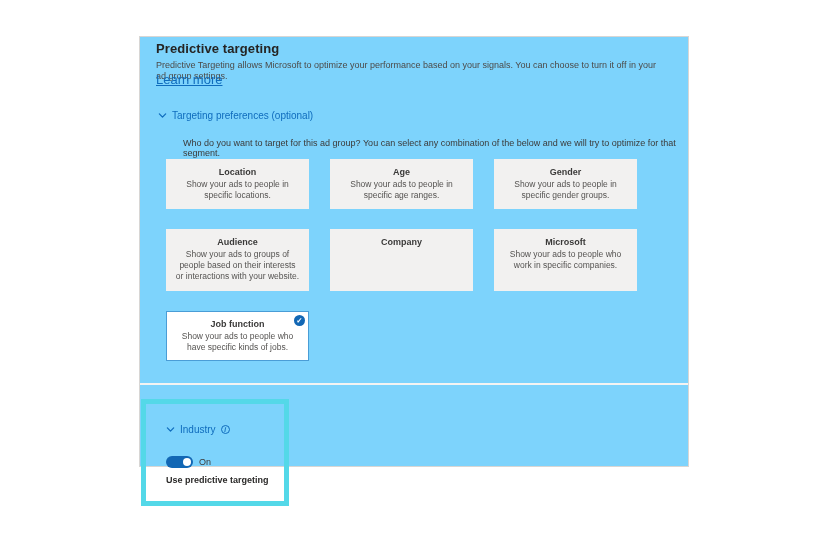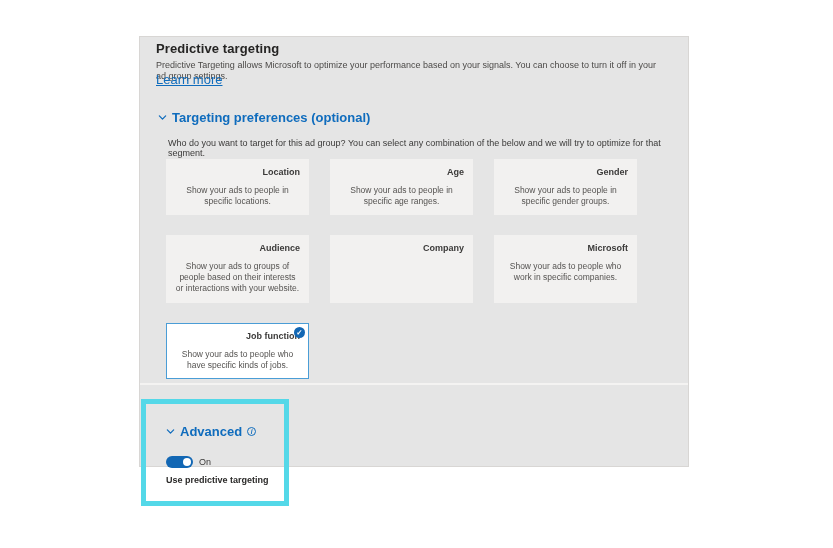--- a/index.html
+++ b/index.html
@@ -1,45 +1,45 @@
 <!DOCTYPE html>
 <html style="--accent-blue: #0f6cbd; --toggle-on-blue: #1267b4; --highlight-cyan: #54d8e8; --selected-card-border: #4a9dd6;"><head>
 <meta charset="utf-8">
 <style>
   * { margin:0; padding:0; box-sizing:border-box; }
   html,body { width:833px; height:548px; background:#ffffff; overflow:hidden;
               font-family:"Liberation Sans", sans-serif; }
   .stage { position:relative; width:833px; height:548px; background:#fff; }
 
   .panel { position:absolute; left:139px; top:36px; width:550px; height:431px;
-           background:#e5e5e5; border:1px solid #d8d6d4; }
+           background:#7dd3fc; border:1px solid #d8d6d4; }
 
   .panel-title { position:absolute; left:16px; top:4px; font-size:13px; font-weight:700;
                  color:#252423; letter-spacing:.1px; }
   .panel-desc  { position:absolute; left:16px; top:23px; width:512px; font-size:9px;
                  color:#4c4a48; line-height:1.25; }
   .learn-more  { position:absolute; left:16px; top:35px; font-size:13px;
                  color:var(--accent-blue,#0f6cbd); text-decoration:underline; cursor:pointer;text-align:center; }
 
   .section-header { position:absolute; display:flex; align-items:center; gap:5px;
                     cursor:pointer; color:var(--accent-blue,#0f6cbd); }
   .prefs-header { left:18px; top:73px; }
-  .section-header .hdr-label { font-size:13px; font-weight:700; }
+  .section-header .hdr-label { font-size:10px; font-weight:400; }
   .chev { width:9px; height:9px; display:inline-block; flex:0 0 auto; }
   .chev svg { display:block; }
 
-  .question { position:absolute; left:28px; top:101px; width:500px; font-size:9px;
+  .question { position:absolute; left:43px; top:101px; width:500px; font-size:9px;
               color:#3b3a39; }
 
   .card-grid { position:absolute; left:26px; top:122px; width:475px;
                display:flex; flex-wrap:wrap; column-gap:21px; row-gap:20px; }
   .card { width:143px; min-height:50px; background:#f2f1f0; border:1px solid #f2f1f0;
           padding:6px 8px 7px; text-align:center; cursor:pointer; position:relative; }
-  .card-title { font-size:9px; font-weight:700; color:#3b3a39; line-height:1.35;text-align:right; }
-  .card-desc  { font-size:8.5px; color:#555351; line-height:1.3; margin-top:7px; }
+  .card-title { font-size:9px; font-weight:700; color:#3b3a39; line-height:1.35; }
+  .card-desc  { font-size:8.5px; color:#555351; line-height:1.3; margin-top:1px; }
   .card.selected { background:#ffffff; border:1px solid #4a9dd6; }
   .check-badge { position:absolute; top:3px; right:3px; width:11px; height:11px;
                  border-radius:50%; background:#1267b4; color:#fff; font-size:7.5px;
                  line-height:11px; text-align:center; font-weight:700; }
 
   .divider { position:absolute; left:0; top:346px; width:100%; height:2px; background:#f4f3f2; }
 
   .advanced-header { left:26px; top:387px; }
   .info-icon { width:9px; height:9px; border:1px solid var(--accent-blue,#0f6cbd);
                border-radius:50%; font-size:6.5px; line-height:7px; text-align:center;
@@ -120,21 +120,21 @@
     </div>
 
     <div class="divider"></div>
 
     <div class="section-header advanced-header">
       <span class="chev">
         <svg width="9" height="9" viewBox="0 0 10 10">
             <path d="M1.5 3.2 L5 6.8 L8.5 3.2" fill="none" stroke="#0f6cbd" stroke-width="1.4" stroke-linecap="round" stroke-linejoin="round"></path>
           </svg>
       </span>
-      <span class="hdr-label">Advanced</span>
+      <span class="hdr-label">Industry</span>
       <span class="info-icon">i</span>
     </div>
 
     <div class="toggle-label">Use predictive targeting</div>
 
     <div class="toggle-row">
       <div class="switch">
         <span class="knob"></span>
       </div>
       <span class="switch-state">On</span>

